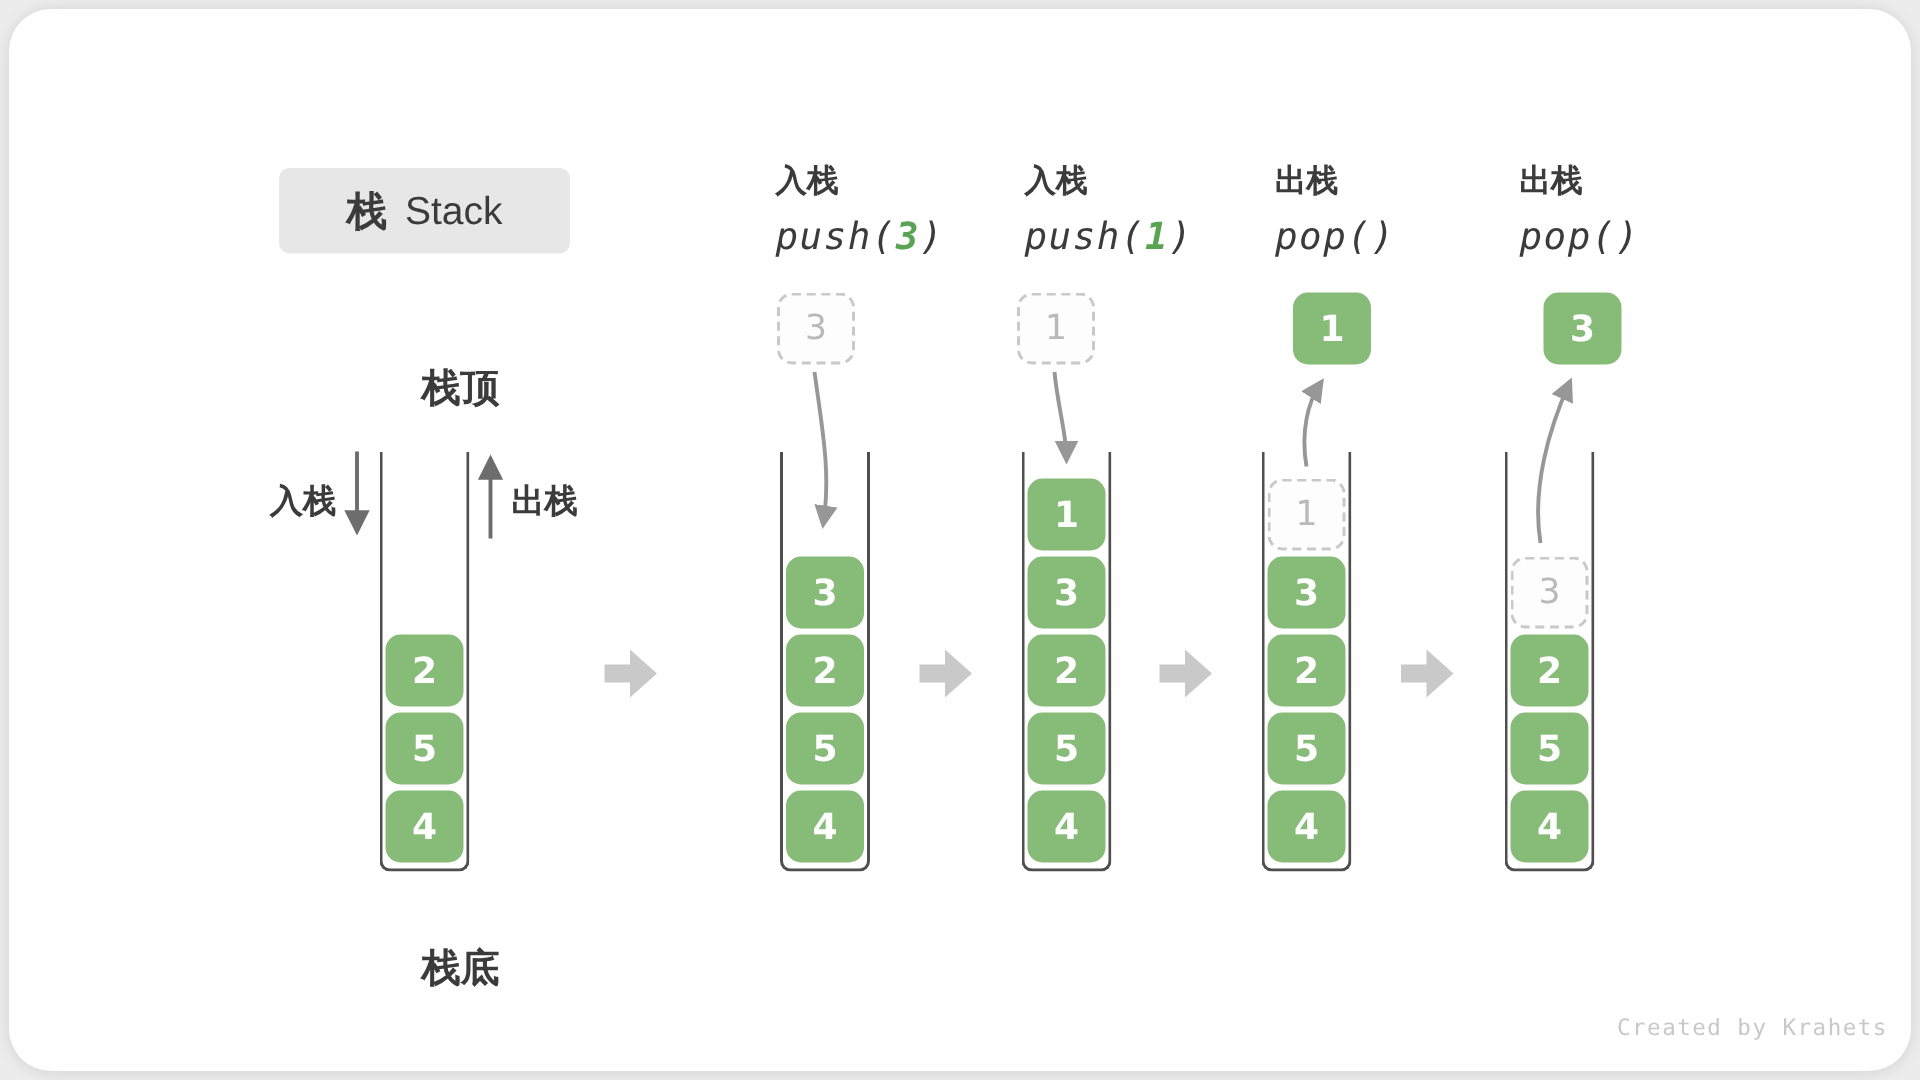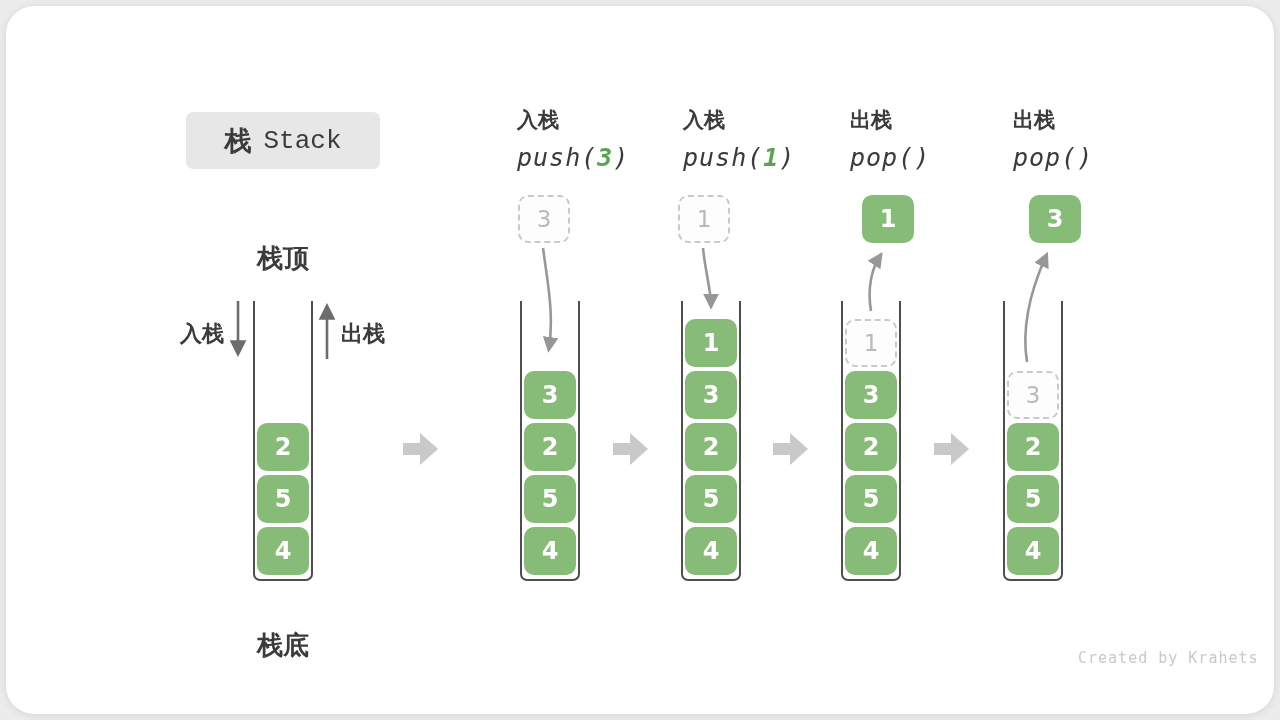--- a/index.html
+++ b/index.html
@@ -4,23 +4,23 @@
 <style>
   html,body{margin:0;padding:0;width:1280px;height:720px;background:#ececec;
     font-family:"DejaVu Sans",sans-serif;overflow:hidden;}
   .canvas{position:absolute;left:0;top:0;width:1280px;height:720px;}
   .card{position:absolute;left:6px;top:6px;right:6px;bottom:6px;background:#ffffff;
     border-radius:28px;box-shadow:0 1px 10px rgba(0,0,0,0.10);}
   .abs{position:absolute;}
   .title-box{left:186px;top:112px;width:194px;height:57px;background:#e7e7e7;border-radius:7px;
     display:flex;align-items:center;justify-content:center;color:#3b3b3b;}
   .title-zh{font-weight:bold;font-size:27px;}
-  .title-en{font-family:Liberation Mono, monospace;font-size:26px;margin-left:12px;}
+  .title-en{font-family:Liberation Sans, sans-serif;font-size:26px;margin-left:12px;}
   .side-label{font-size:22px;font-weight:bold;color:#3b3b3b;}
-  .pos-label{font-size:26px;font-weight:bold;color:#3b3b3b;width:100px;text-align:center;}
+  .pos-label{font-size:26px;font-weight:bold;color:#3b3b3b;width:100px;text-align:right;}
   .op-header{color:#3b3b3b;}
   .op-kind{font-size:21px;font-weight:bold;}
   .op-code{font-family:"DejaVu Sans Mono",monospace;font-size:25px;margin-top:9px;letter-spacing:1px;font-style:italic;}
   .op-arg{color:#5aa352;font-weight:bold;}
   .stack-container{width:60px;height:280px;box-sizing:border-box;
     border-left:2px solid #4f4f4f;border-right:2px solid #4f4f4f;border-bottom:2px solid #4f4f4f;
     border-radius:0 0 7px 7px;background:#ffffff;}
   .block{width:52px;height:48px;box-sizing:border-box;border-radius:10px;background:#87bb78;
     color:#ffffff;font-size:24px;font-weight:bold;display:flex;align-items:center;justify-content:center;}
   .block.dashed{background:#fdfdfd;border:2px dashed #c9c9c9;color:#b9b9b9;font-weight:normal;font-size:23px;}
@@ -116,14 +116,14 @@
     <path d="M1027,362 C1021,325 1033,285 1046,256" stroke="#979797" stroke-width="2.6" fill="none" marker-end="url(#ah-mid)"></path>
 
     <g fill="#c9c9c9">
       <polygon points="403,443 420,443 420,433 438,449 420,465 420,455 403,455"></polygon>
       <polygon points="613,443 630,443 630,433 648,449 630,465 630,455 613,455"></polygon>
       <polygon points="773,443 790,443 790,433 808,449 790,465 790,455 773,455"></polygon>
       <polygon points="934,443 951,443 951,433 969,449 951,465 951,455 934,455"></polygon>
     </g>
   </svg>
 
-  <div class="abs footer" style="left:1078px;top:649px;">Created by Krahets</div>
+  <div class="abs footer" style="left:1078px;top:676px;">Created by Krahets</div>
 </div>
 
 </body></html>

